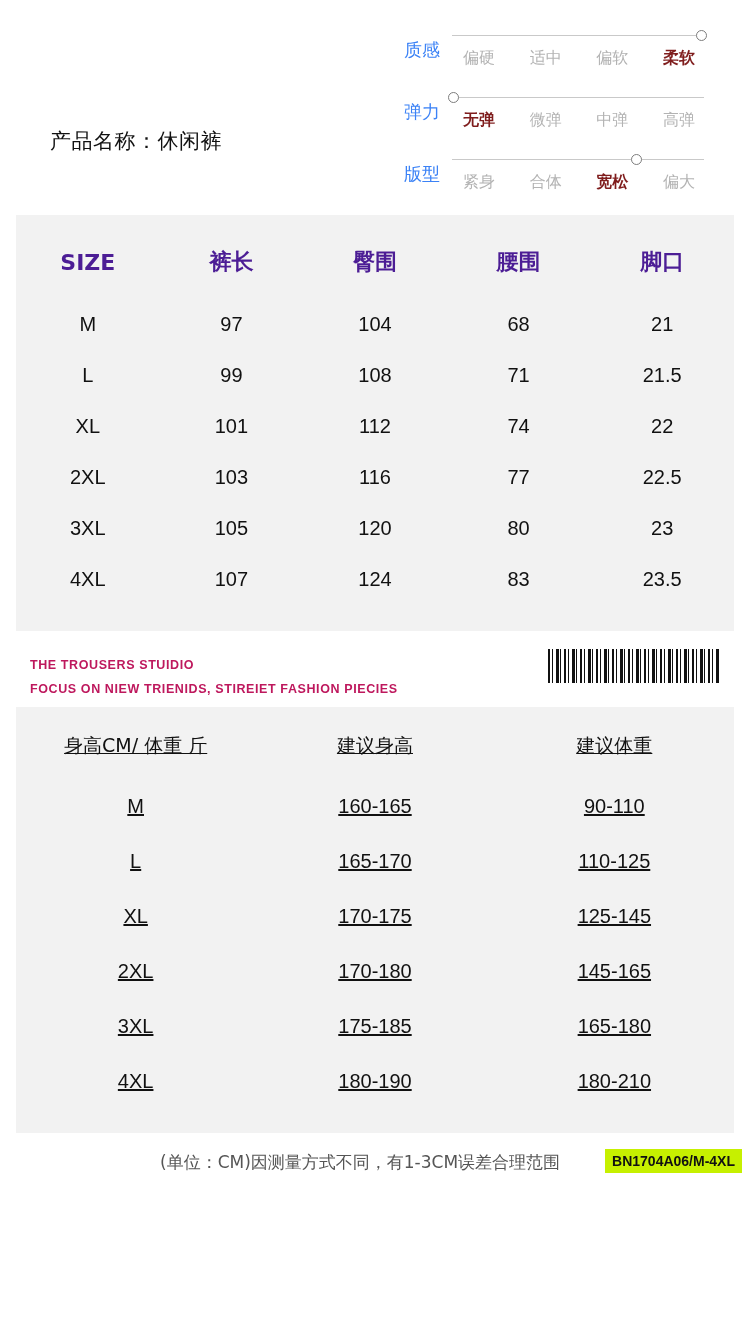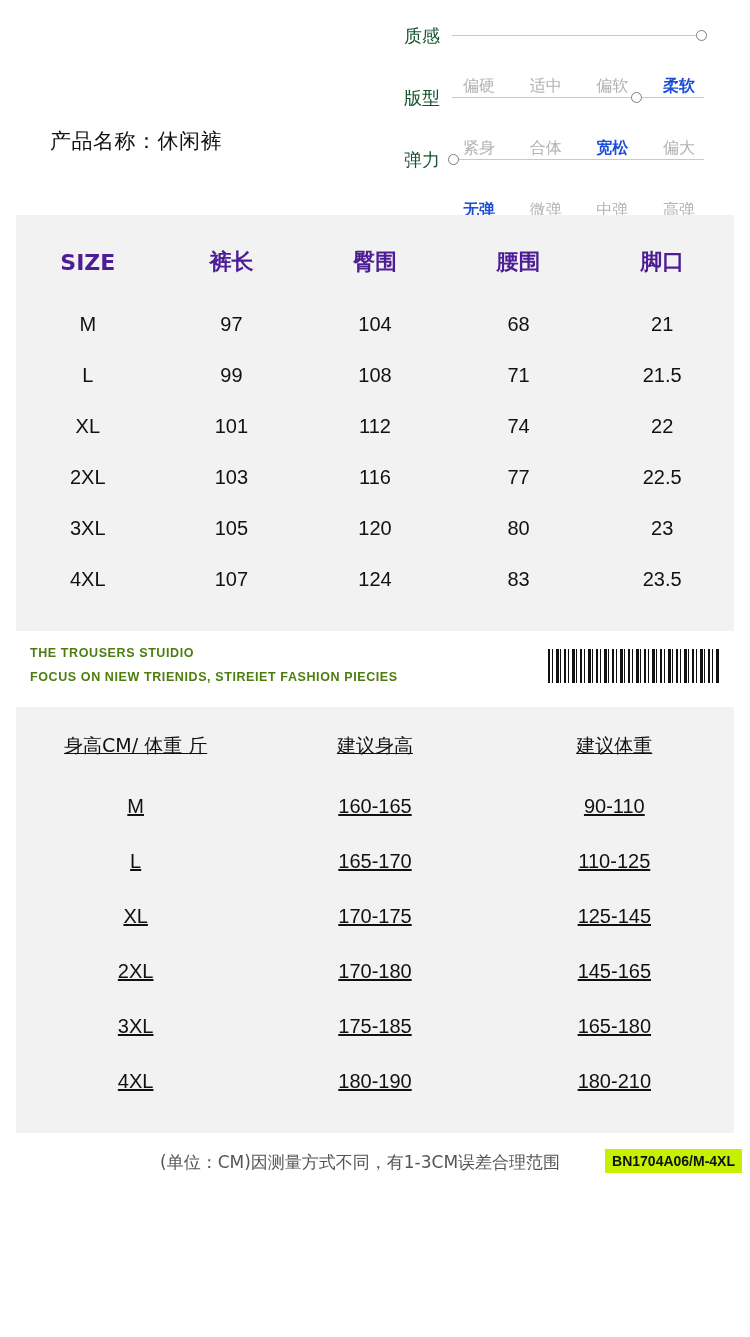--- a/index.html
+++ b/index.html
@@ -73,23 +73,23 @@
     position: absolute;
     left: 404px; top: 22px;
     width: 300px;
   }
   .meter-row {
     position: relative;
     height: 62px;
   }
   .meter-label {
     position: absolute;
-    left: 0; top: 2px;
+    left: 0; top: 16px;
     font-size: 18px;
-    color: #14532d;
+    color: #3b82f6;
     font-family: "DejaVu Sans", "Liberation Sans", sans-serif;
   }
   .meter-track {
     position: absolute;
     left: 48px; top: 13px;
     width: 252px; height: 1px;
     background: #c9c9c9;
   }
   .meter-dot {
     position: absolute;
@@ -107,21 +107,21 @@
     justify-content: space-between;
     align-items: flex-end;
   }
   .meter-ticks span {
     font-size: 16px;
     color: #b3b3b3;
     font-family: "DejaVu Sans", "Liberation Sans", sans-serif;
     width: 62px;
     text-align: center;
   }
-  .meter-ticks span.active { color: #1d4ed8; font-weight: 600; margin-top: 28px; }
+  .meter-ticks span.active { color: #7f1d1d; font-weight: 600; }
 
   
   .size-table {
     position: relative;
     margin: 0 16px;
     background: #f2f2f2;
     padding: 22px 0 26px 0;
   }
   table { width: 100%; border-collapse: collapse; }
   .size-table th {
@@ -140,26 +140,26 @@
   }
 
   
   .strap {
     position: relative;
     height: 64px;
     margin: 6px 0 0 0;
   }
   .strap-text {
     position: absolute;
-    left: 30px; top: 4px;
+    left: 30px; top: 16px;
     font-size: 12.5px;
     font-weight: 700;
     letter-spacing: 0.6px;
     line-height: 1.95;
-    color: #4d7c0f;
+    color: #be185d;
     font-family: "Liberation Sans", sans-serif;
   }
   .barcode {
     position: absolute;
     right: 30px; top: 12px;
     width: 172px; height: 34px;
     background:
       repeating-linear-gradient(to right,
         #111 0px, #111 2px, #fff 2px, #fff 4px,
         #111 4px, #111 5px, #fff 5px, #fff 8px,
@@ -235,43 +235,43 @@
         <div class="meter-dot" style="left:292px"></div>
         <div class="meter-ticks">
           <span>偏硬</span>
           <span>适中</span>
           <span>偏软</span>
           <span class="active">柔软</span>
         </div>
       </div>
 
       <div class="meter-row">
+        <div class="meter-label">弹力</div>
+        <div class="meter-track"></div>
+        <div class="meter-dot" style="left:44px"></div>
+        <div class="meter-ticks">
+          <span class="active">无弹</span>
+          <span>微弹</span>
+          <span>中弹</span>
+          <span>高弹</span>
+        </div>
+      </div>
+
+      <div class="meter-row">
         <div class="meter-label">版型</div>
         <div class="meter-track"></div>
         <div class="meter-dot" style="left:227px"></div>
         <div class="meter-ticks">
           <span>紧身</span>
           <span>合体</span>
           <span class="active">宽松</span>
           <span>偏大</span>
         </div>
       </div>
 
-      <div class="meter-row">
-        <div class="meter-label">弹力</div>
-        <div class="meter-track"></div>
-        <div class="meter-dot" style="left:44px"></div>
-        <div class="meter-ticks">
-          <span class="active">无弹</span>
-          <span>微弹</span>
-          <span>中弹</span>
-          <span>高弹</span>
-        </div>
-      </div>
-
     </div>
   </div>
 
   <div class="size-table">
     <table>
       <thead>
         <tr>
           <th style="width:20%">SIZE</th>
           <th style="width:20%">裤长</th>
           <th style="width:20%">臀围</th>

